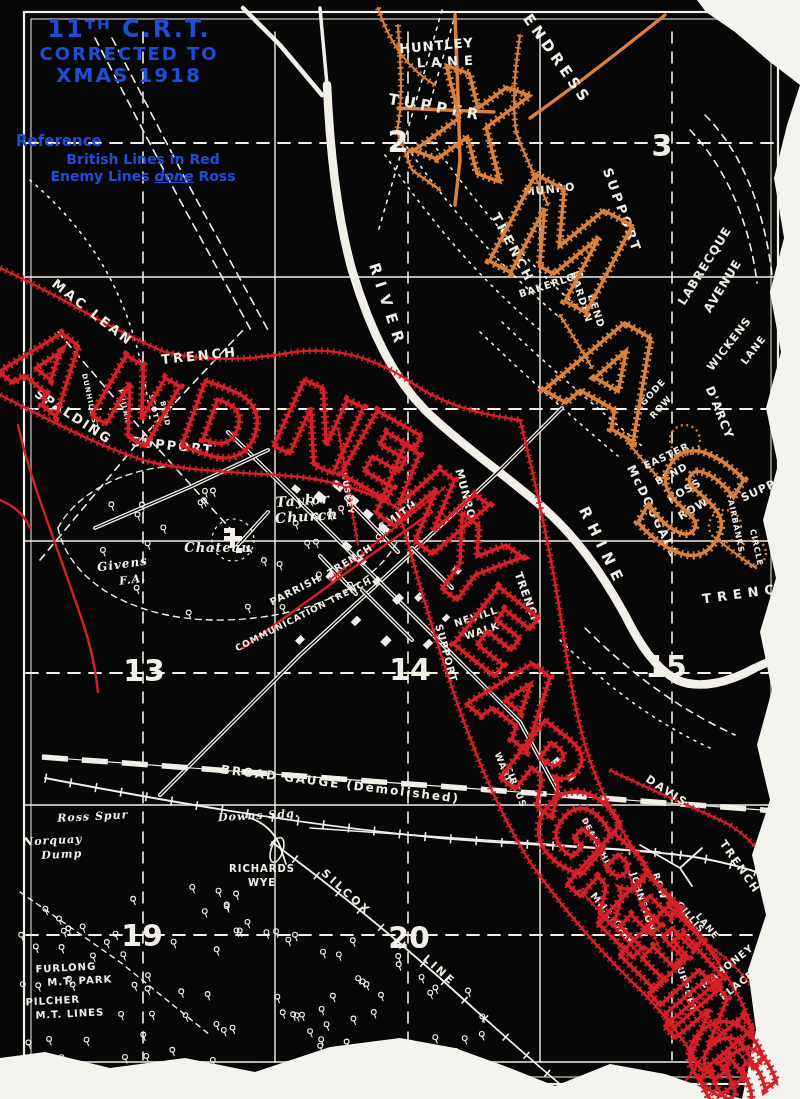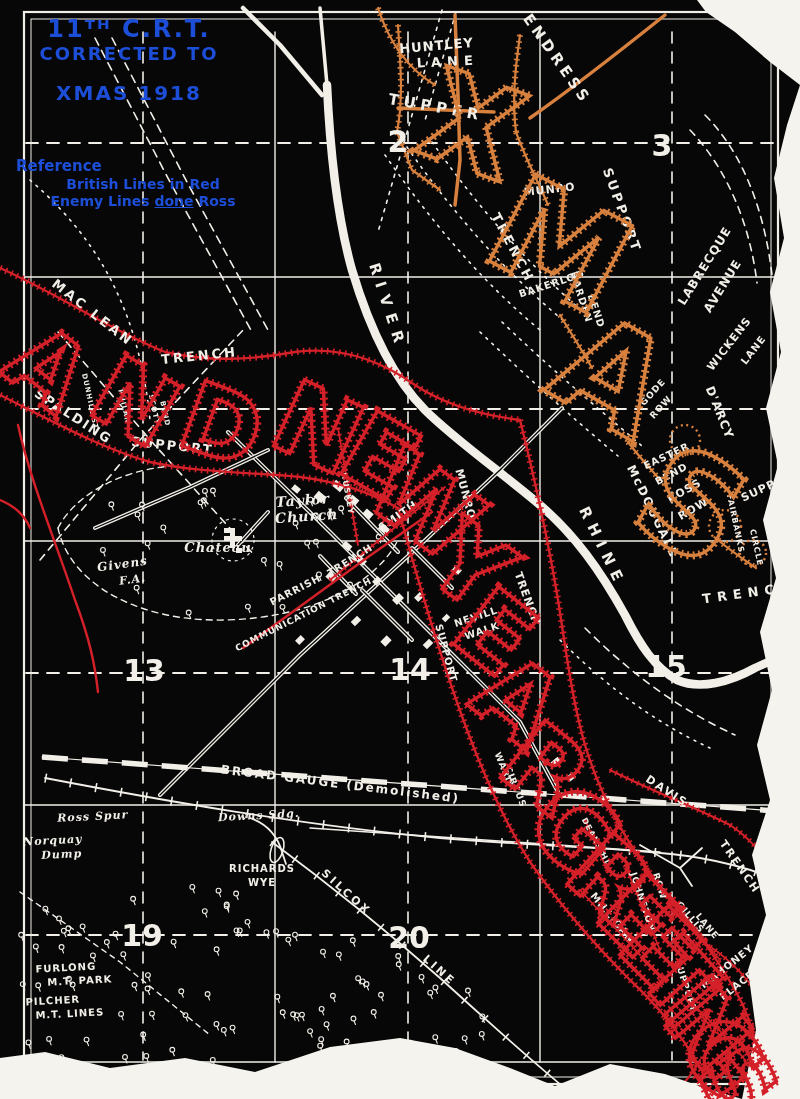--- a/index.html
+++ b/index.html
@@ -4,25 +4,25 @@
 <style>
   html,body{margin:0;padding:0;background:#666;}
   .stage{position:relative;width:800px;height:1099px;background:#f5f3ee;overflow:hidden;
          font-family:"DejaVu Sans",sans-serif;}
   svg{position:absolute;left:0;top:0;}
   .overlay{position:absolute;color:#1d4ed8;z-index:5;}
   .title-block{left:24px;top:16px;width:210px;text-align:center;line-height:1.15;}
   .t1{font-size:24px;font-weight:bold;letter-spacing:2px;}
   .t2{font-size:27px;font-weight:bold;letter-spacing:3px;}
   .t3{font-size:18px;font-weight:bold;letter-spacing:2px;}
-  .t4{font-size:20px;font-weight:bold;letter-spacing:2px;margin-top:18px;}
-  .ref-block{left:16px;top:157px;width:230px;line-height:1.25;}
+  .t4{font-size:20px;font-weight:bold;letter-spacing:2px;}
+  .ref-block{left:16px;top:132px;width:230px;line-height:1.25;}
   .ref-h{font-size:15px;font-weight:bold;}
   .ref-l{font-size:14px;font-weight:bold;padding-left:24px;white-space:nowrap;text-align:center;}
-  .u{text-decoration:underline;}
+  .u{text-decoration:underline;font-style:italic;}
 </style>
 </head>
 <body>
 
 <div class="stage">
   <svg id="map" width="800" height="1099" viewBox="0 0 800 1099">
       <g>
         <rect x="0" y="0" width="800" height="1099" fill="#070707"></rect>
       </g>
       <g>

